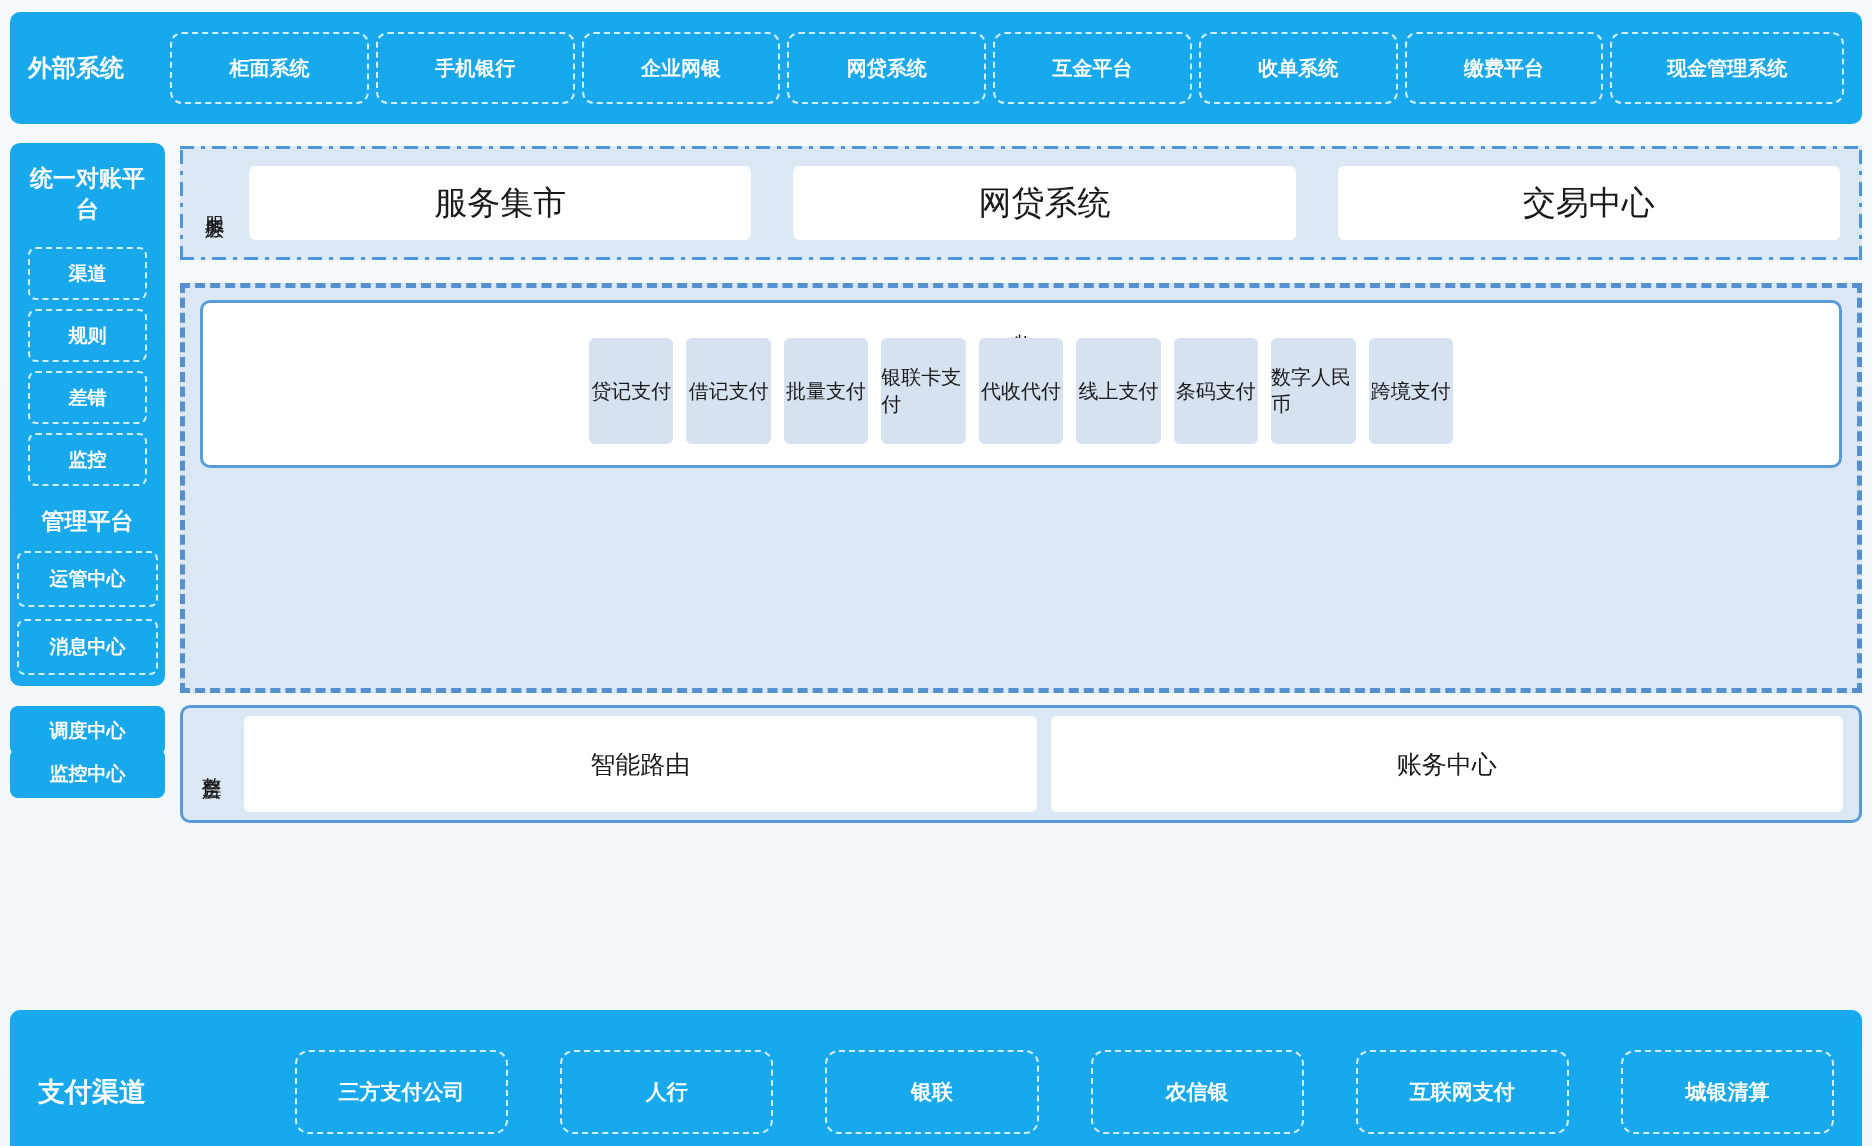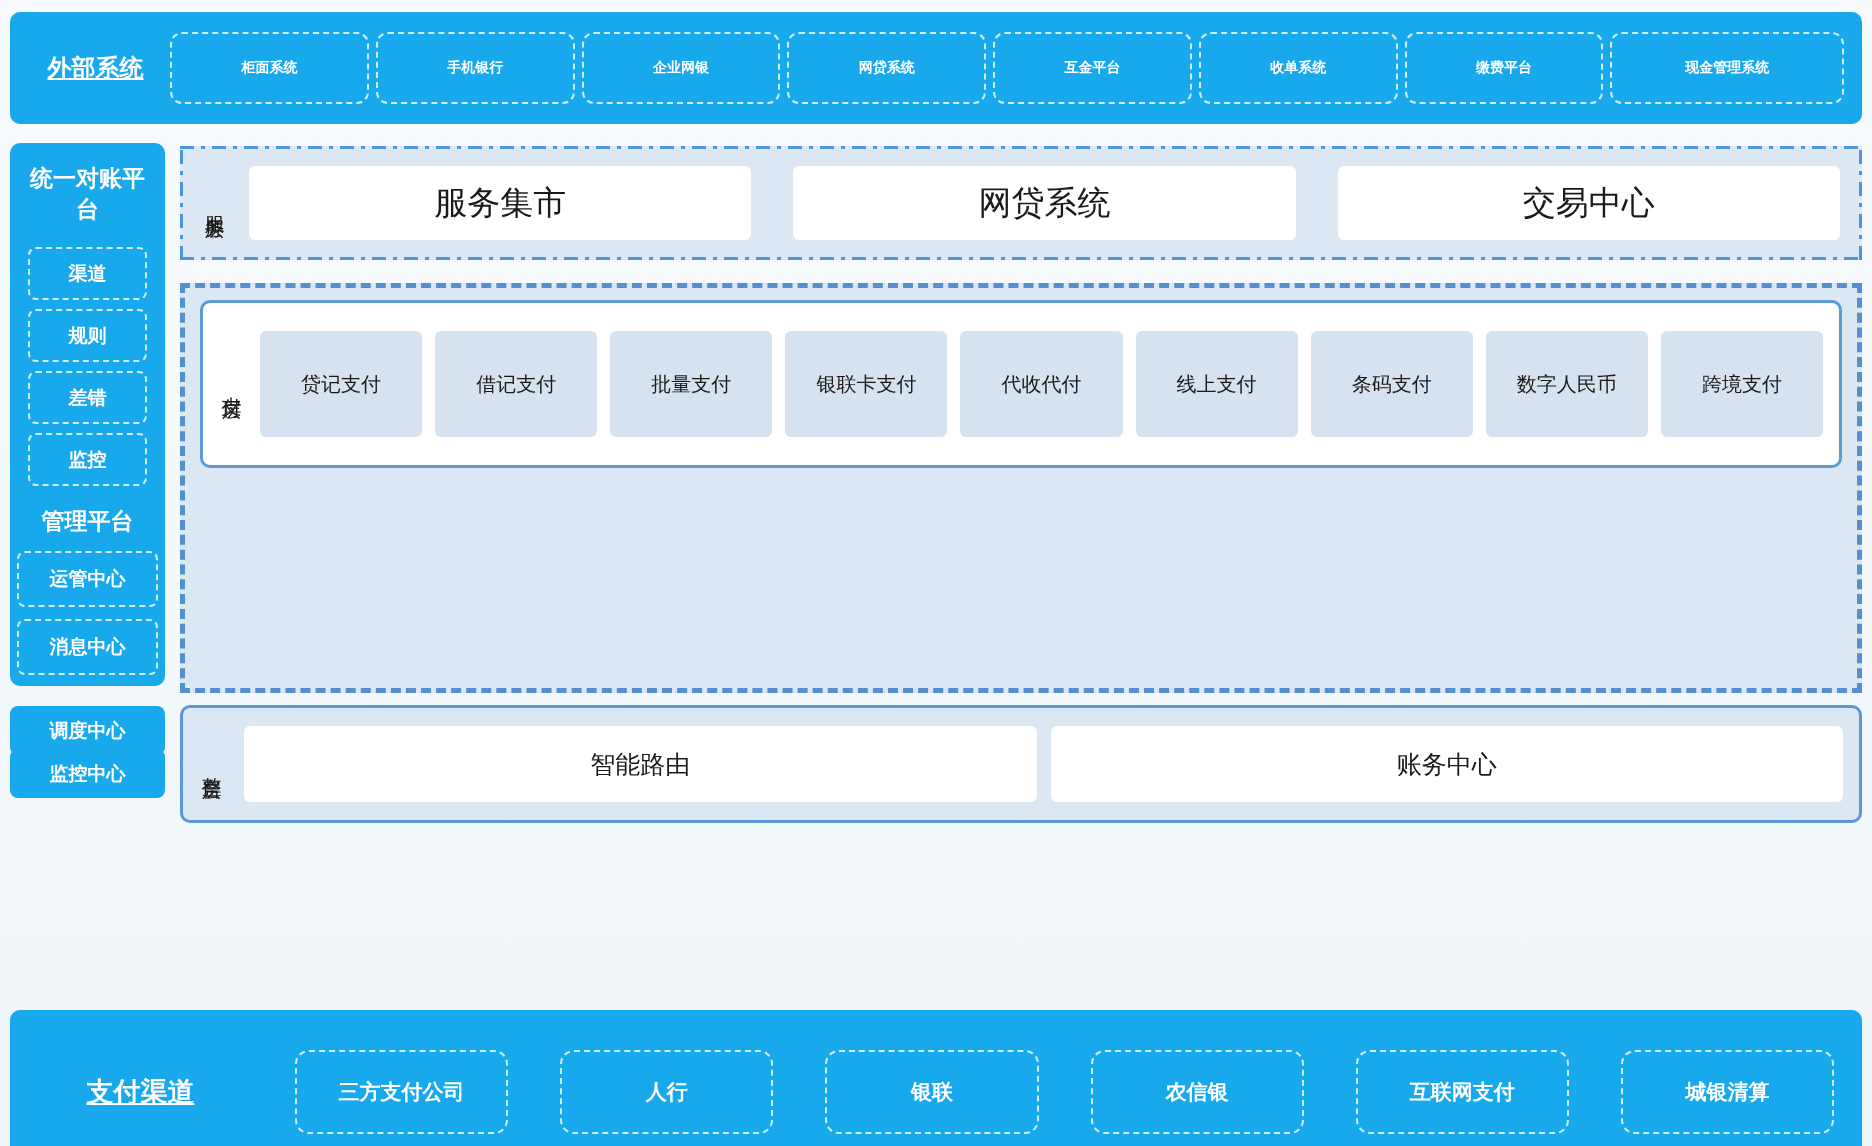--- a/index.html
+++ b/index.html
@@ -5,27 +5,27 @@
   * { margin:0; padding:0; box-sizing:border-box; }
   html,body { background:#EEF5FA; }
   body { font-family:"Liberation Sans","DejaVu Sans",sans-serif; }
   .page { position:relative; width:1872px; height:1146px;
           background:linear-gradient(180deg,#F7FBFD 0%,#F0F6FA 100%); overflow:hidden; }
 
   
   .blue { background:#18A8EC; color:#fff; }
   .bar { position:absolute; left:10px; width:1852px; border-radius:10px;
          display:flex; align-items:center; }
-  .bar-label { font-weight:700; text-align:center; flex-shrink:0;text-decoration:underline; }
+  .bar-label { font-weight:700; text-align:left; flex-shrink:0; }
   .dash-box { border:2px dashed rgba(255,255,255,.8); display:flex; align-items:center;
               justify-content:center; font-weight:600; color:#fff; }
 
   .top-bar { top:12px; height:112px; padding:0 18px; gap:7px; }
   .top-bar .bar-label { width:135px; font-size:24px; }
-  .top-bar .dash-box { flex:1; height:72px; border-radius:12px; font-size:14px;font-family:Liberation Serif, serif; }
+  .top-bar .dash-box { flex:1; height:72px; border-radius:12px; font-size:20px;font-family:Liberation Serif, serif; }
   .top-bar .dash-box.wide { flex:1.18; }
 
   .bottom-bar { top:1010px; height:164px; padding:0 28px; }
   .bottom-bar .bar-label { width:205px; font-size:27px; }
   .bottom-bar .channels { flex:1; display:flex; gap:52px; margin-left:52px; }
   .bottom-bar .dash-box { flex:1; height:84px; border-radius:14px; font-size:21px; }
 
   
   .side-card { position:absolute; left:10px; width:155px; border-radius:10px; }
   .side-title { font-size:23px; font-weight:700; text-align:center; color:#fff; }
@@ -59,39 +59,39 @@
                repeating-linear-gradient(0deg,var(--c) 0 14px,transparent 14px 21px,var(--c) 21px 25px,transparent 25px 32px);
              background-position:0 0,0 100%,0 0,100% 0;
              background-size:100% 3px,100% 3px,3px 100%,3px 100%;
              background-repeat:no-repeat; }
   .service .boxes { flex:1; display:flex; gap:42px; }
   .service .white-box { flex:1; height:74px; border-radius:6px; font-size:33px; }
 
   .middle { position:absolute; left:180px; top:283px; width:1682px; height:410px;
             background:#DCE7F4; border:5px dashed #5590CE; padding:12px 15px; }
   .sub { background:#fff; border:3px solid #5B9BD5; border-radius:10px;
-         display:flex; align-items:center; padding:0 16px; gap:14px; }
+         display:flex; align-items:center; padding:15px 16px; gap:14px;flex-direction:column; }
   .pay-sub { height:168px; }
   .pay-sub .items { flex:1; display:flex; gap:13px; }
   .pay-item { flex:1; height:106px; background:#D6E2F0; border-radius:6px;
               display:flex; align-items:center; justify-content:center;
               font-size:20px; color:#1A1A1A; }
   .sup-sub { height:206px; margin-top:10px; }
   .groups { flex:1; display:flex; gap:18px; height:158px; }
   .group { flex:1; background:#D9E5F3; border-radius:8px; display:flex;
            align-items:center; padding:0 12px; gap:10px; }
   .group .vlabel { font-size:16px; letter-spacing:1px; }
   .group .items { flex:1; display:flex; gap:14px; }
   .group .white-box { flex:1; height:106px; border-radius:8px; font-size:19px; }
 
   .integration { position:absolute; left:180px; top:705px; width:1682px; height:118px;
                  background:#DCE7F4; border:3px solid #5B9BD5; border-radius:10px;
                  display:flex; align-items:center; padding:0 16px; gap:18px; }
   .integration .boxes { flex:1; display:flex; gap:14px; }
-  .integration .white-box { flex:1; height:76px; border-radius:6px; font-size:25px; }
+  .integration .white-box { flex:1; height:96px; border-radius:6px; font-size:25px; }
 </style>
 </head>
 <body>
 
 <div class="page">
 
   <div class="bar top-bar blue">
     <div class="bar-label">外部系统</div>
     <div class="dash-box">柜面系统</div>
     <div class="dash-box">手机银行</div>

